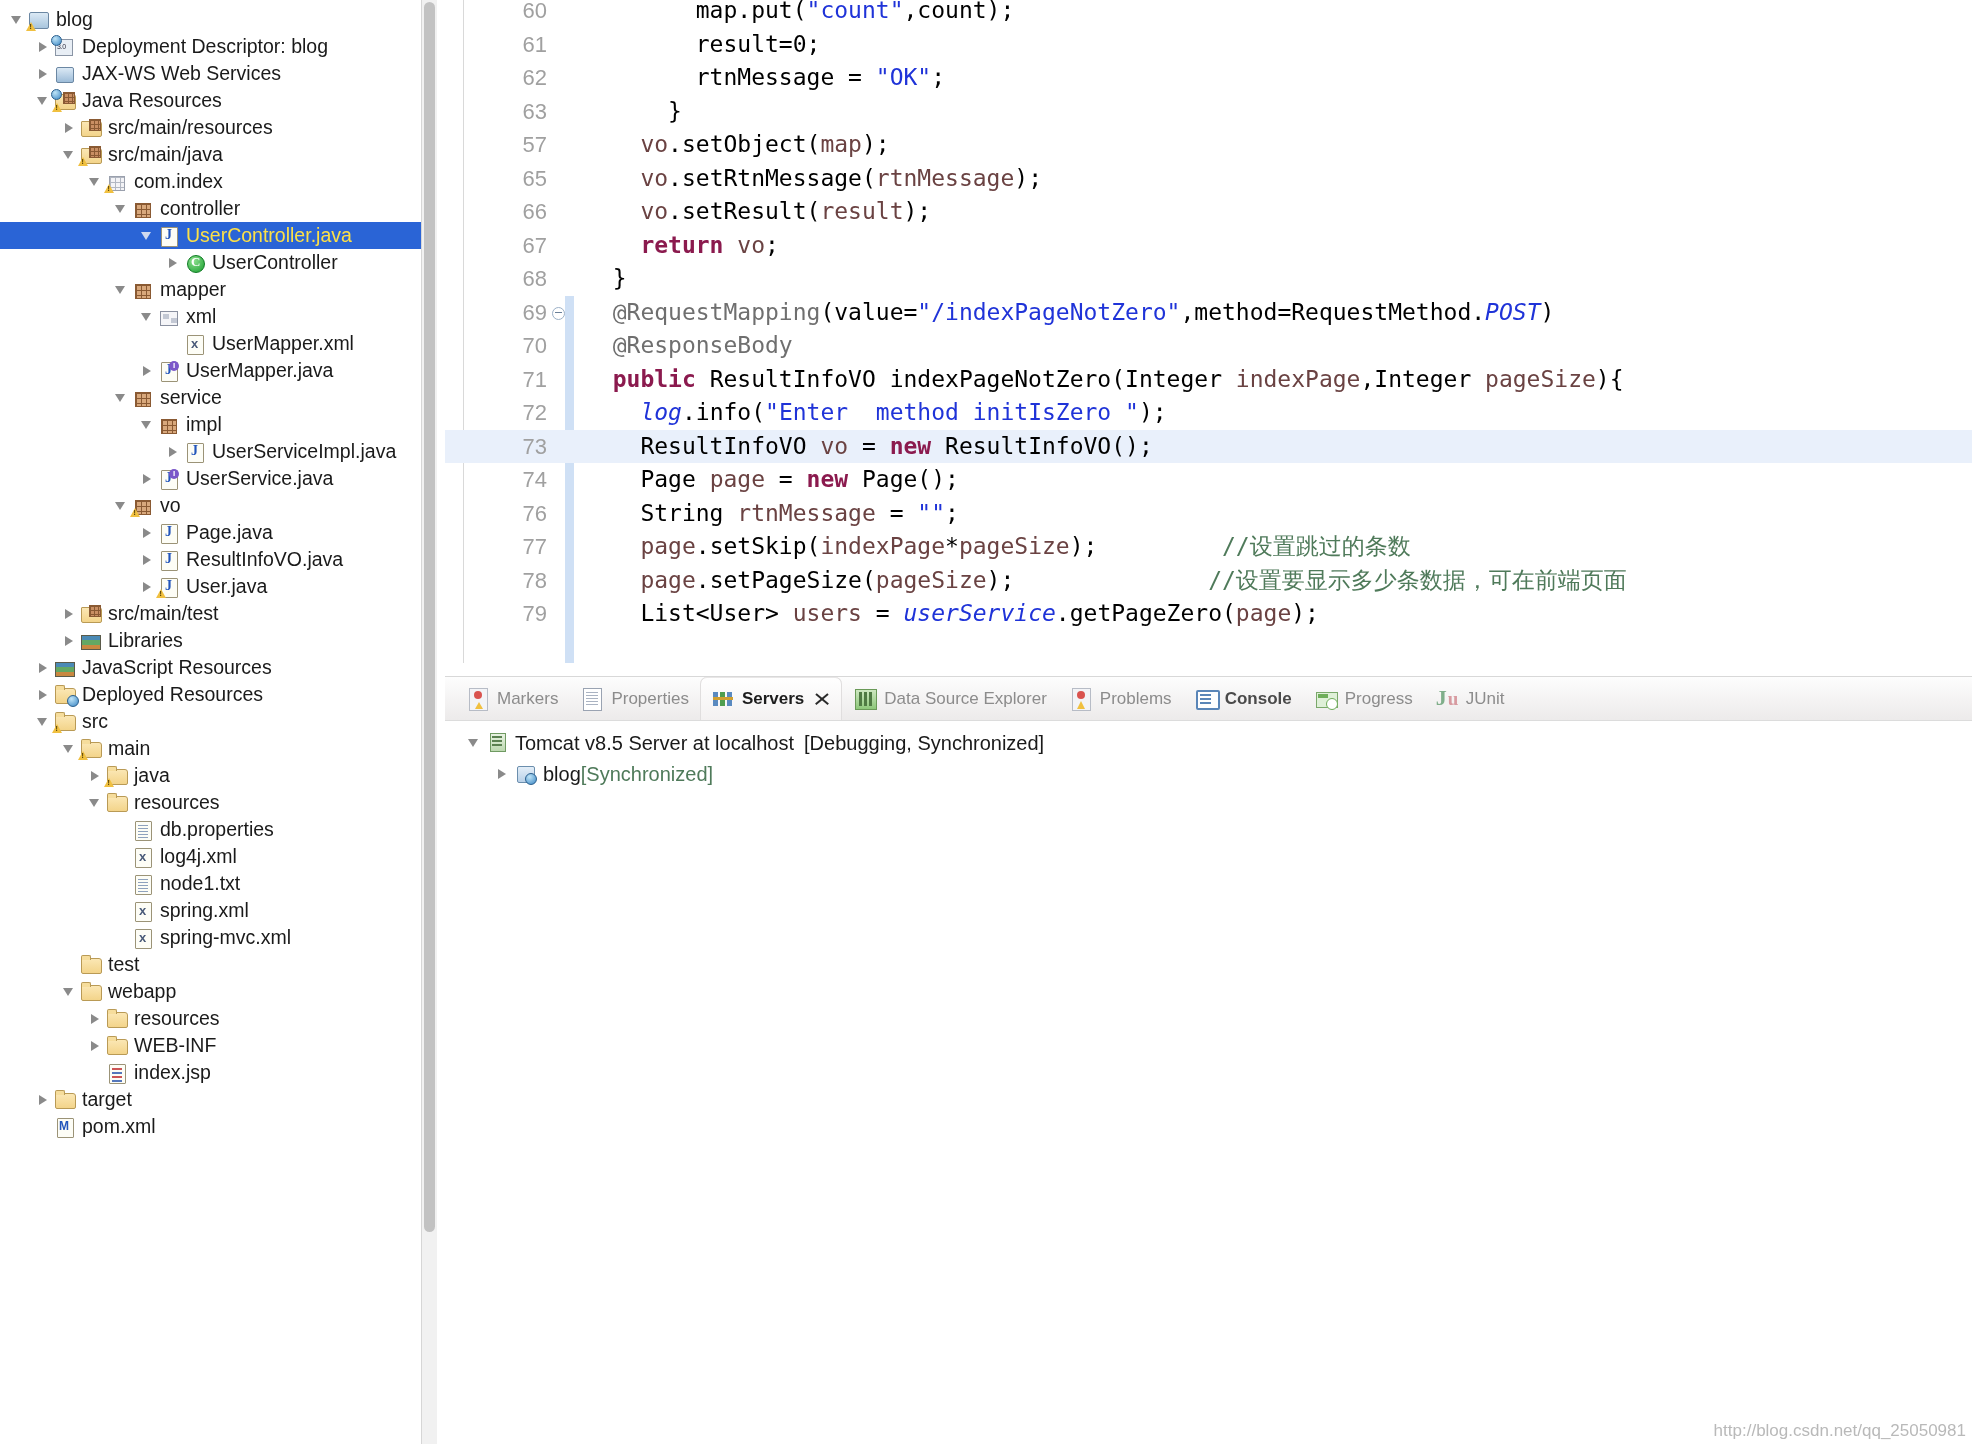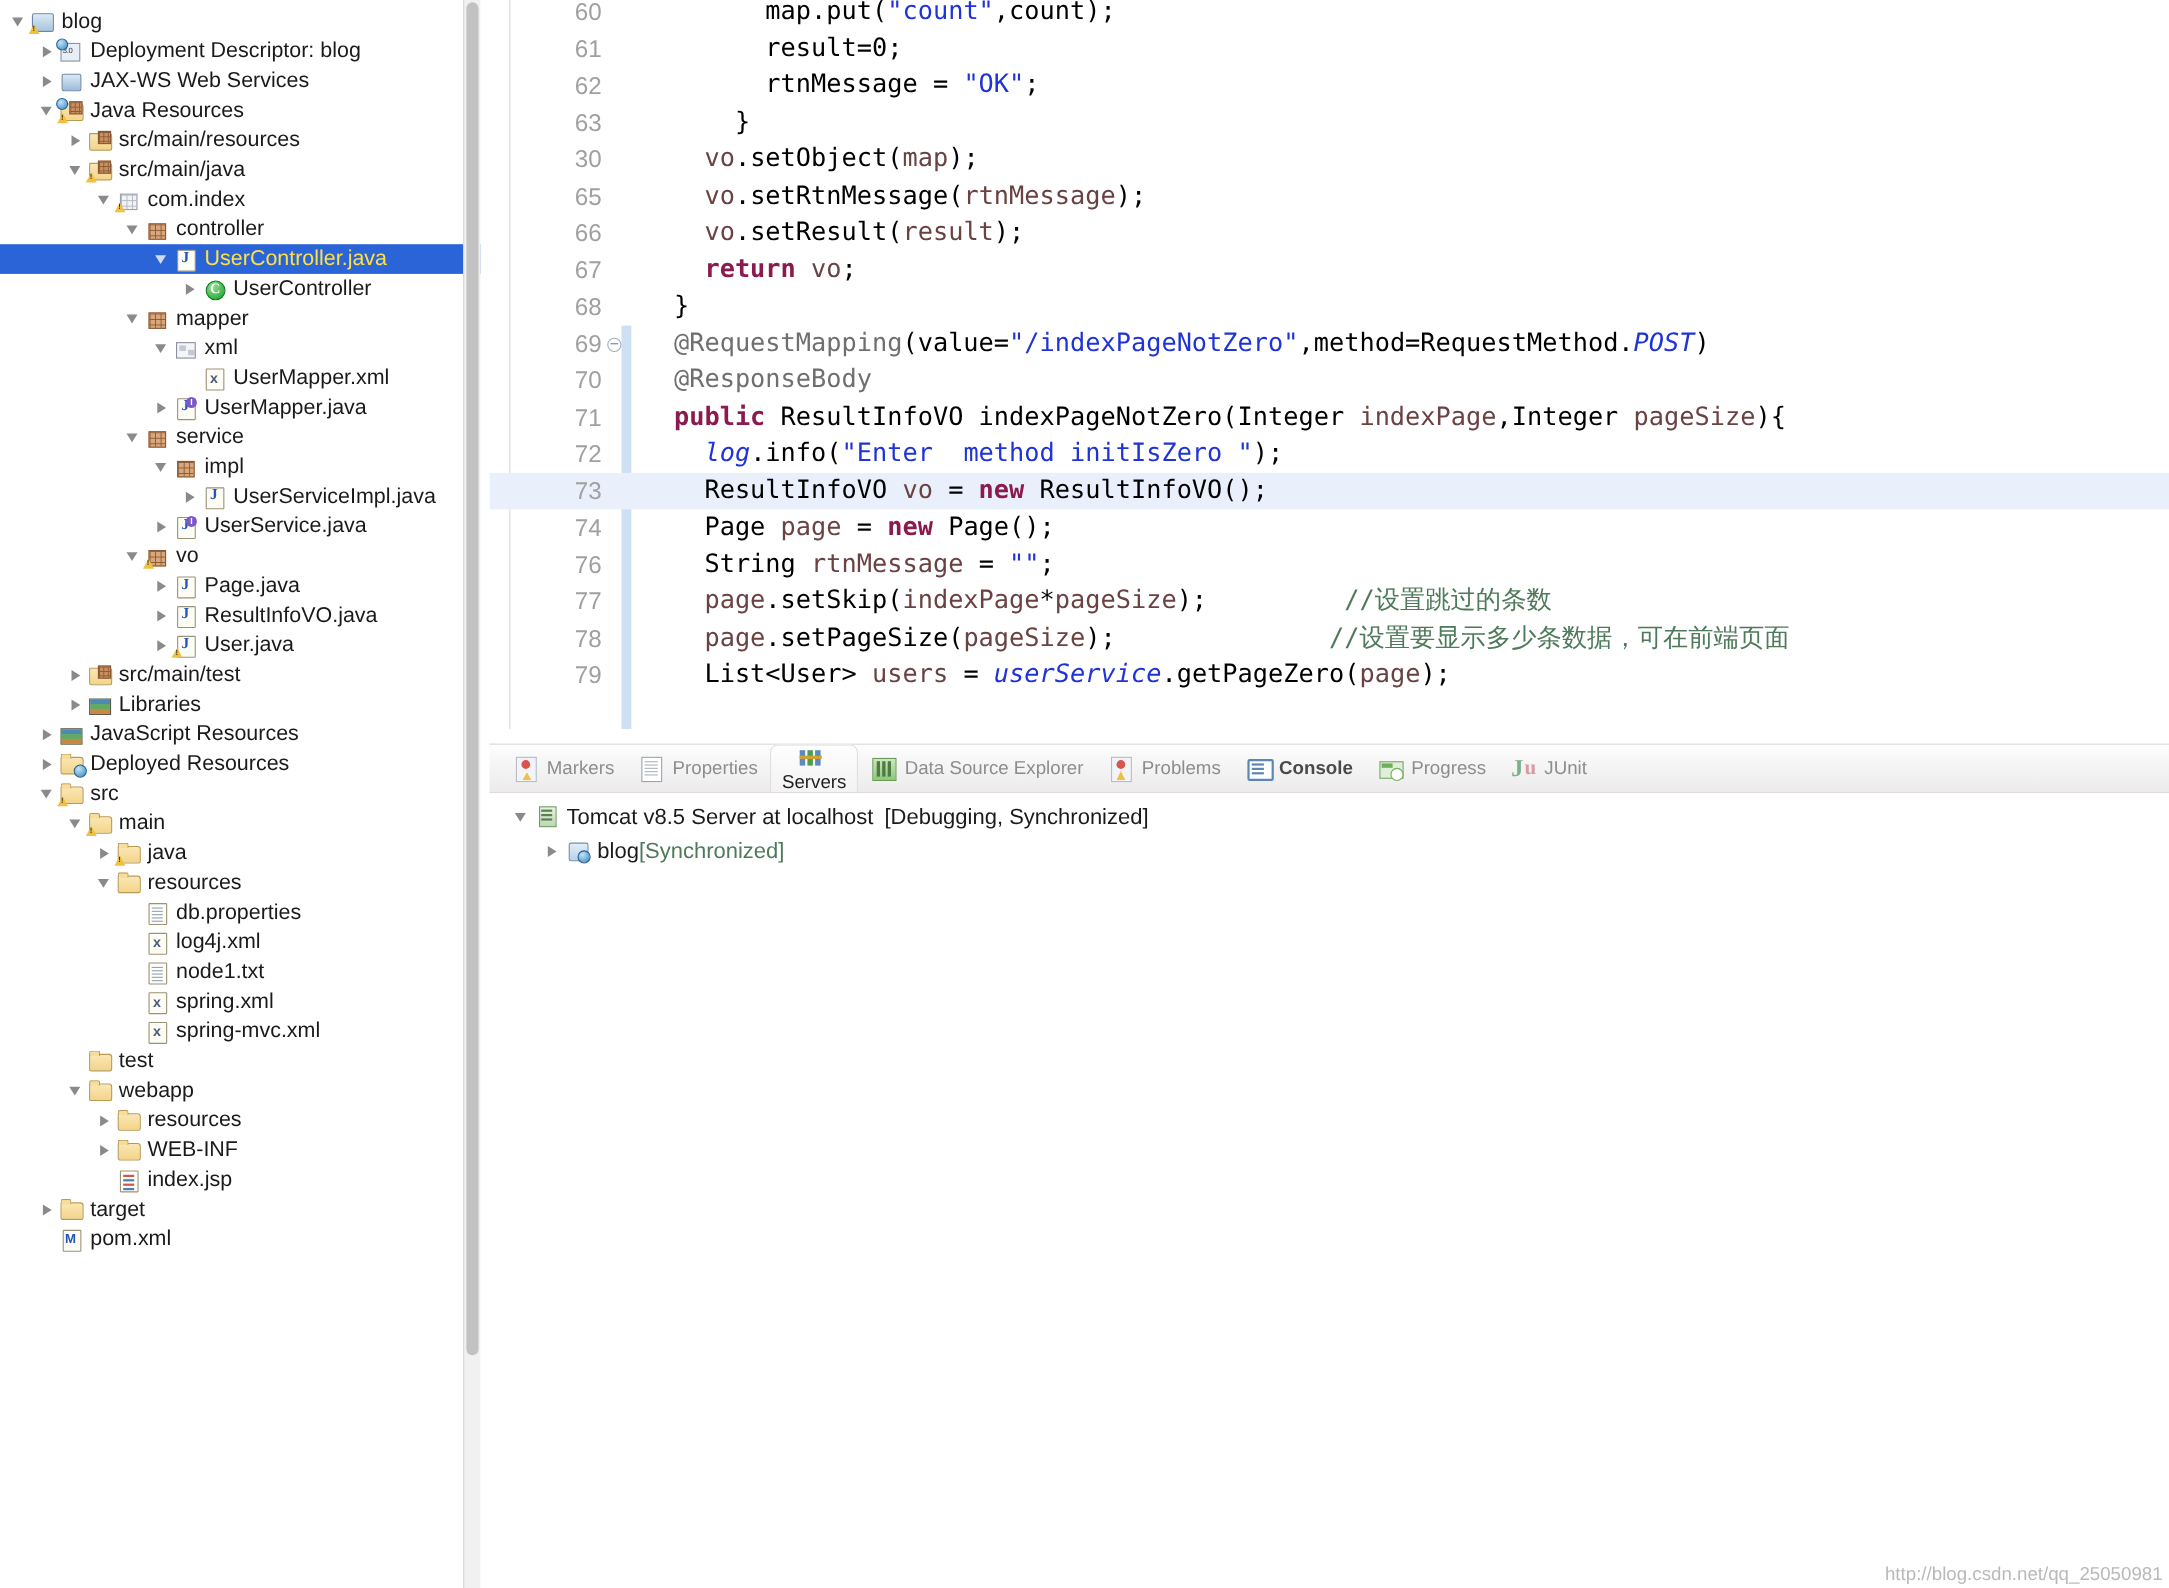--- a/index.html
+++ b/index.html
@@ -253,25 +253,24 @@
     border-top: 1px solid #d8d8d8;
     display: flex; align-items: center;
     padding-left: 10px;
   }
   .vtab {
     display: flex; align-items: center; height: 44px;
     padding: 0 11px; font-size: 17px; color: #8c8c8c;
     white-space: nowrap;
   }
   .vtab.active {
-    color: #1d1d1d; font-weight: normal;
+    color: #1d1d1d; font-weight: bold;
     background: linear-gradient(#ffffff, #f3f1f1);
     border-radius: 7px 7px 0 0;
     box-shadow: inset 1px 0 0 #e0dede, inset -1px 0 0 #e0dede, inset 0 1px 0 #e8e6e6;
-    flex-direction: column;
   }
   .vtab .vicon { width: 24px; height: 24px; margin-right: 7px; position: relative; flex: 0 0 24px; }
   .vclose {
     margin-left: 9px; width: 18px; height: 18px; position: relative; flex: 0 0 18px;
   }
   .vclose::before, .vclose::after {
     content: ""; position: absolute; left: 1px; top: 8px; width: 16px; height: 2.4px; background: #2a2a2a;
   }
   .vclose::before { transform: rotate(40deg); }
   .vclose::after  { transform: rotate(-40deg); }
@@ -712,21 +711,21 @@
   <div id="vsplit"></div>
 
   <div id="editor">
     <div id="marker-bar"></div>
     <div id="occur-bar" style="top: 295.5px; height: 368.5px;"></div>
     <div id="code-body" style="position: absolute; left: 0px; top: -6px; width: 1527px;">
         <div class="code-line"><span class="lnum">60</span><span class="ctext"><span class="pl">        map.put(</span><span class="s">"count"</span><span class="pl">,count);</span></span></div>
         <div class="code-line"><span class="lnum">61</span><span class="ctext"><span class="pl">        result=</span><span class="pl">0</span><span class="pl">;</span></span></div>
         <div class="code-line"><span class="lnum">62</span><span class="ctext"><span class="pl">        rtnMessage = </span><span class="s">"OK"</span><span class="pl">;</span></span></div>
         <div class="code-line"><span class="lnum">63</span><span class="ctext"><span class="pl">      }</span></span></div>
-        <div class="code-line"><span class="lnum">30</span><span class="ctext"><span class="fl">    vo</span><span class="pl">.setObject(</span><span class="fl">map</span><span class="pl">);</span></span></div>
+        <div class="code-line"><span class="lnum">57</span><span class="ctext"><span class="fl">    vo</span><span class="pl">.setObject(</span><span class="fl">map</span><span class="pl">);</span></span></div>
         <div class="code-line"><span class="lnum">65</span><span class="ctext"><span class="fl">    vo</span><span class="pl">.setRtnMessage(</span><span class="fl">rtnMessage</span><span class="pl">);</span></span></div>
         <div class="code-line"><span class="lnum">66</span><span class="ctext"><span class="fl">    vo</span><span class="pl">.setResult(</span><span class="fl">result</span><span class="pl">);</span></span></div>
         <div class="code-line"><span class="lnum">67</span><span class="ctext"><span class="k">    return</span><span class="pl"> </span><span class="fl">vo</span><span class="pl">;</span></span></div>
         <div class="code-line"><span class="lnum">68</span><span class="ctext"><span class="pl">  }</span></span></div>
         <div class="code-line"><span class="lnum">69</span><span class="fold-minus" style="position: absolute; left: 107px;"></span><span class="ctext"><span class="an">  @RequestMapping</span><span class="pl">(value=</span><span class="s">"/indexPageNotZero"</span><span class="pl">,method=RequestMethod.</span><span class="st">POST</span><span class="pl">)</span></span></div>
         <div class="code-line"><span class="lnum">70</span><span class="ctext"><span class="an">  @ResponseBody</span></span></div>
         <div class="code-line"><span class="lnum">71</span><span class="ctext"><span class="k">  public</span><span class="pl"> ResultInfoVO indexPageNotZero(Integer </span><span class="fl">indexPage</span><span class="pl">,Integer </span><span class="fl">pageSize</span><span class="pl">){</span></span></div>
         <div class="code-line"><span class="lnum">72</span><span class="ctext"><span class="st">    log</span><span class="pl">.info(</span><span class="s">"Enter  method initIsZero "</span><span class="pl">);</span></span></div>
         <div class="code-line cur"><span class="lnum">73</span><span class="ctext"><span class="pl">    ResultInfoVO </span><span class="fl">vo</span><span class="pl"> = </span><span class="k">new</span><span class="pl"> ResultInfoVO();</span></span></div>
         <div class="code-line"><span class="lnum">74</span><span class="ctext"><span class="pl">    Page </span><span class="fl">page</span><span class="pl"> = </span><span class="k">new</span><span class="pl"> Page();</span></span></div>

